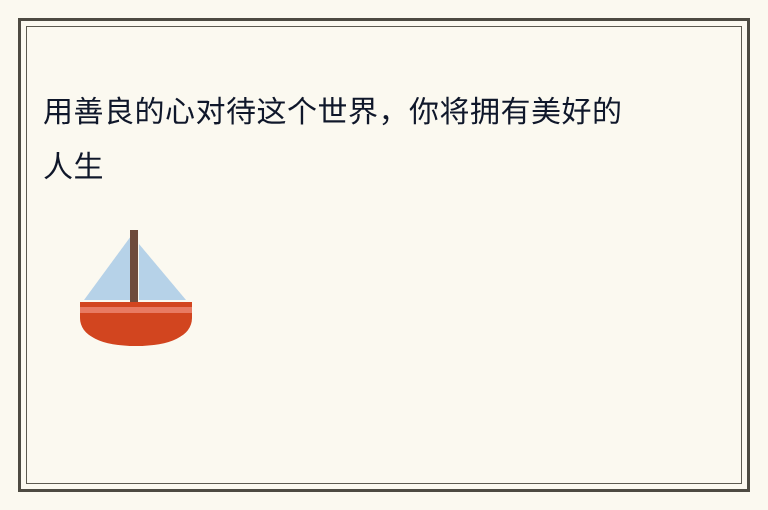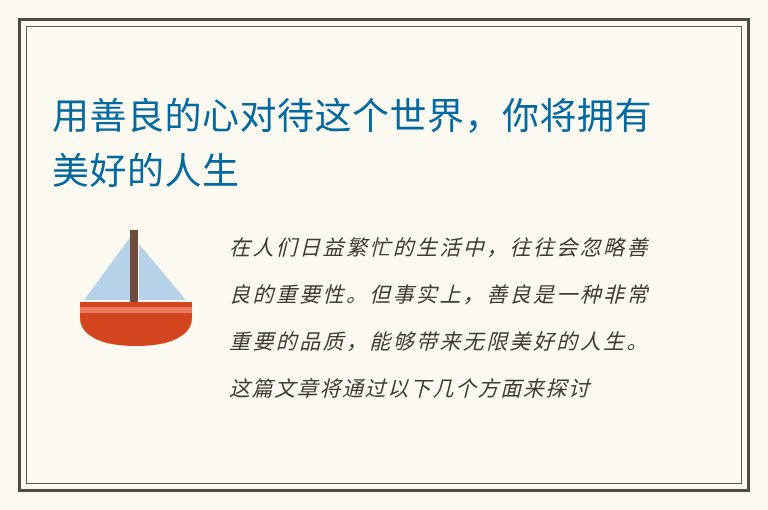--- a/index.html
+++ b/index.html
@@ -52,27 +52,27 @@
     top: 26px;
     right: 26px;
     bottom: 26px;
     box-sizing: border-box;
     padding: 0;
   }
 
   
   .title {
     position: absolute;
-    left: 26px;
+    left: 17px;
     top: 38px;
     width: 600px;
-    font-size: 37px;
+    font-size: 30px;
     line-height: 55px;
     letter-spacing: 0.5px;
-    color: #0369a1;
+    color: #0f172a;
     font-weight: 400;
     font-family: "Liberation Sans", "DejaVu Sans", sans-serif;
     white-space: normal;
     word-break: break-all;
   }
 
   
   .body-row {
     position: absolute;
     left: 0;
@@ -141,17 +141,16 @@
           <rect x="60" y="12" width="8" height="78" fill="#6e4b3c"></rect>
 
           <path d="M10,88 L122,88 L122,96 L10,96 Z" fill="#e87a62"></path>
 
           <path d="M10,84 L122,84 L122,89 L10,89 Z" fill="#d2451f"></path>
 
           <path d="M10,95 L122,95 L122,100 C122,118 100,128 66,128 C32,128 10,118 10,100 Z" fill="#d2451f"></path>
         </svg>
       </div>
 
-      <p class="article-text">在人们日益繁忙的生活中，往往会忽略善良的重要性。但事实上，善良是一种非常重要的品质，能够带来无限美好的人生。这篇文章将通过以下几个方面来探讨</p>
 
     </div>
   </div>
 </div>
 
 </body></html>

